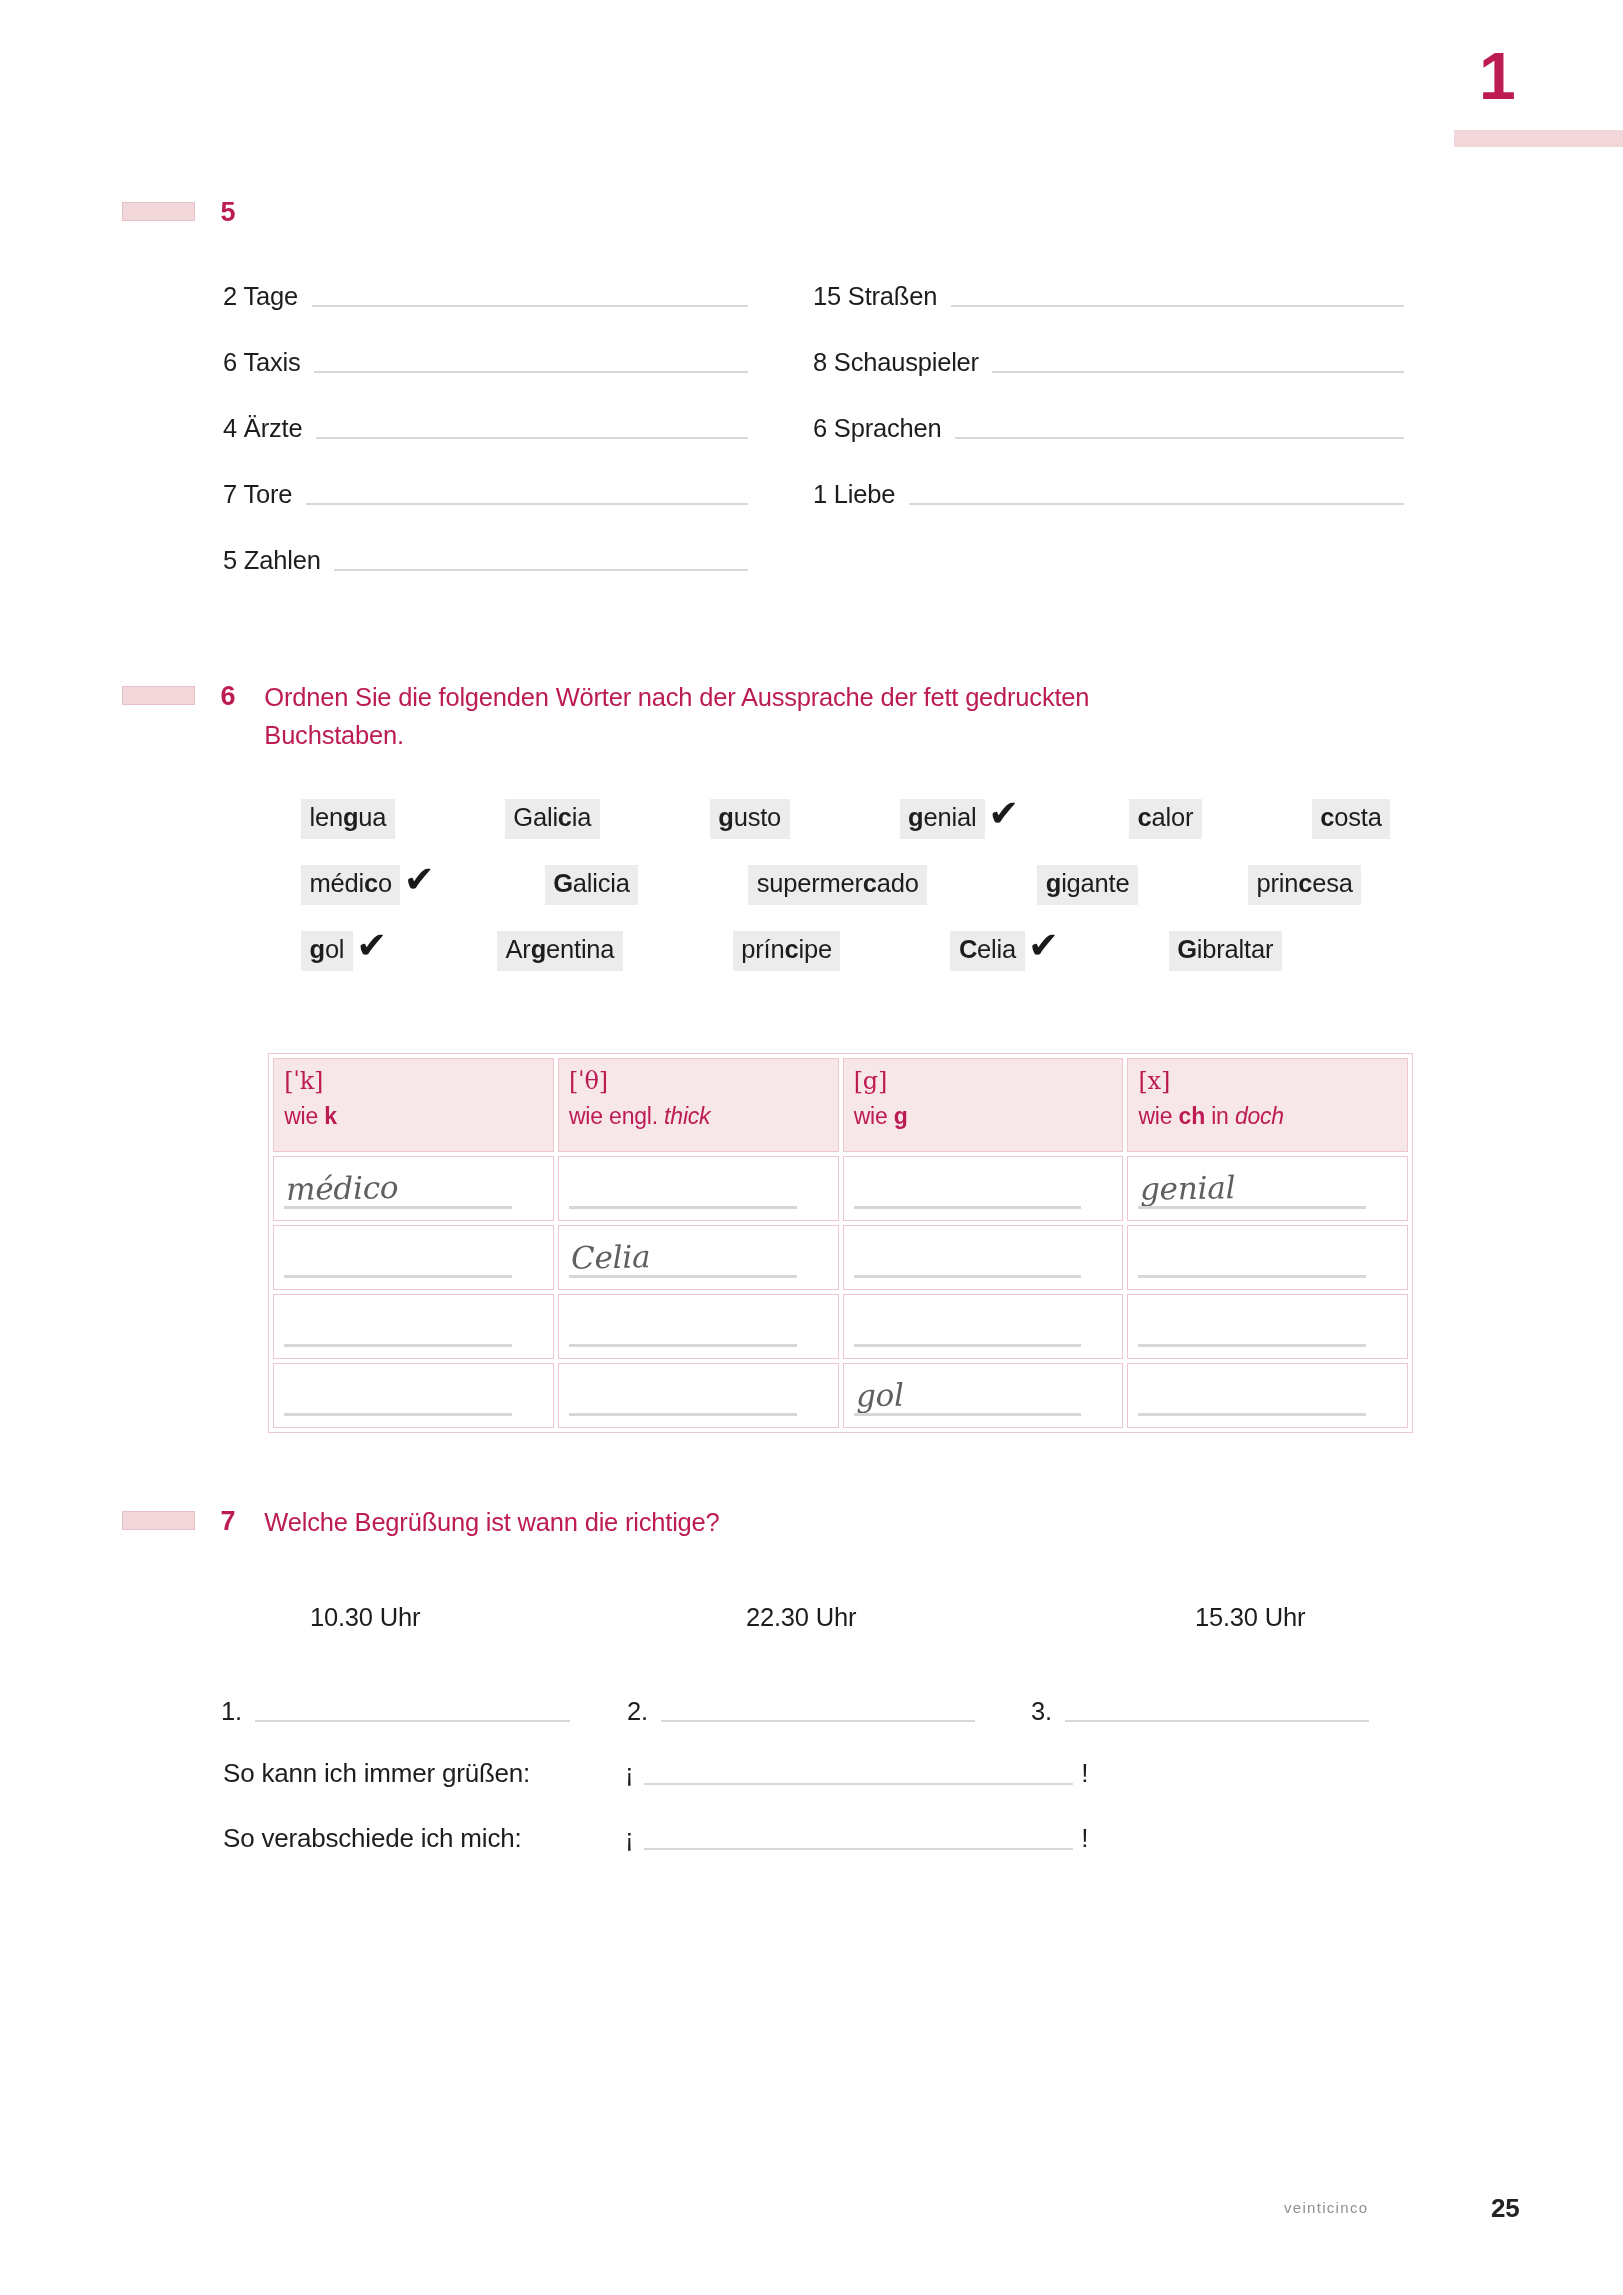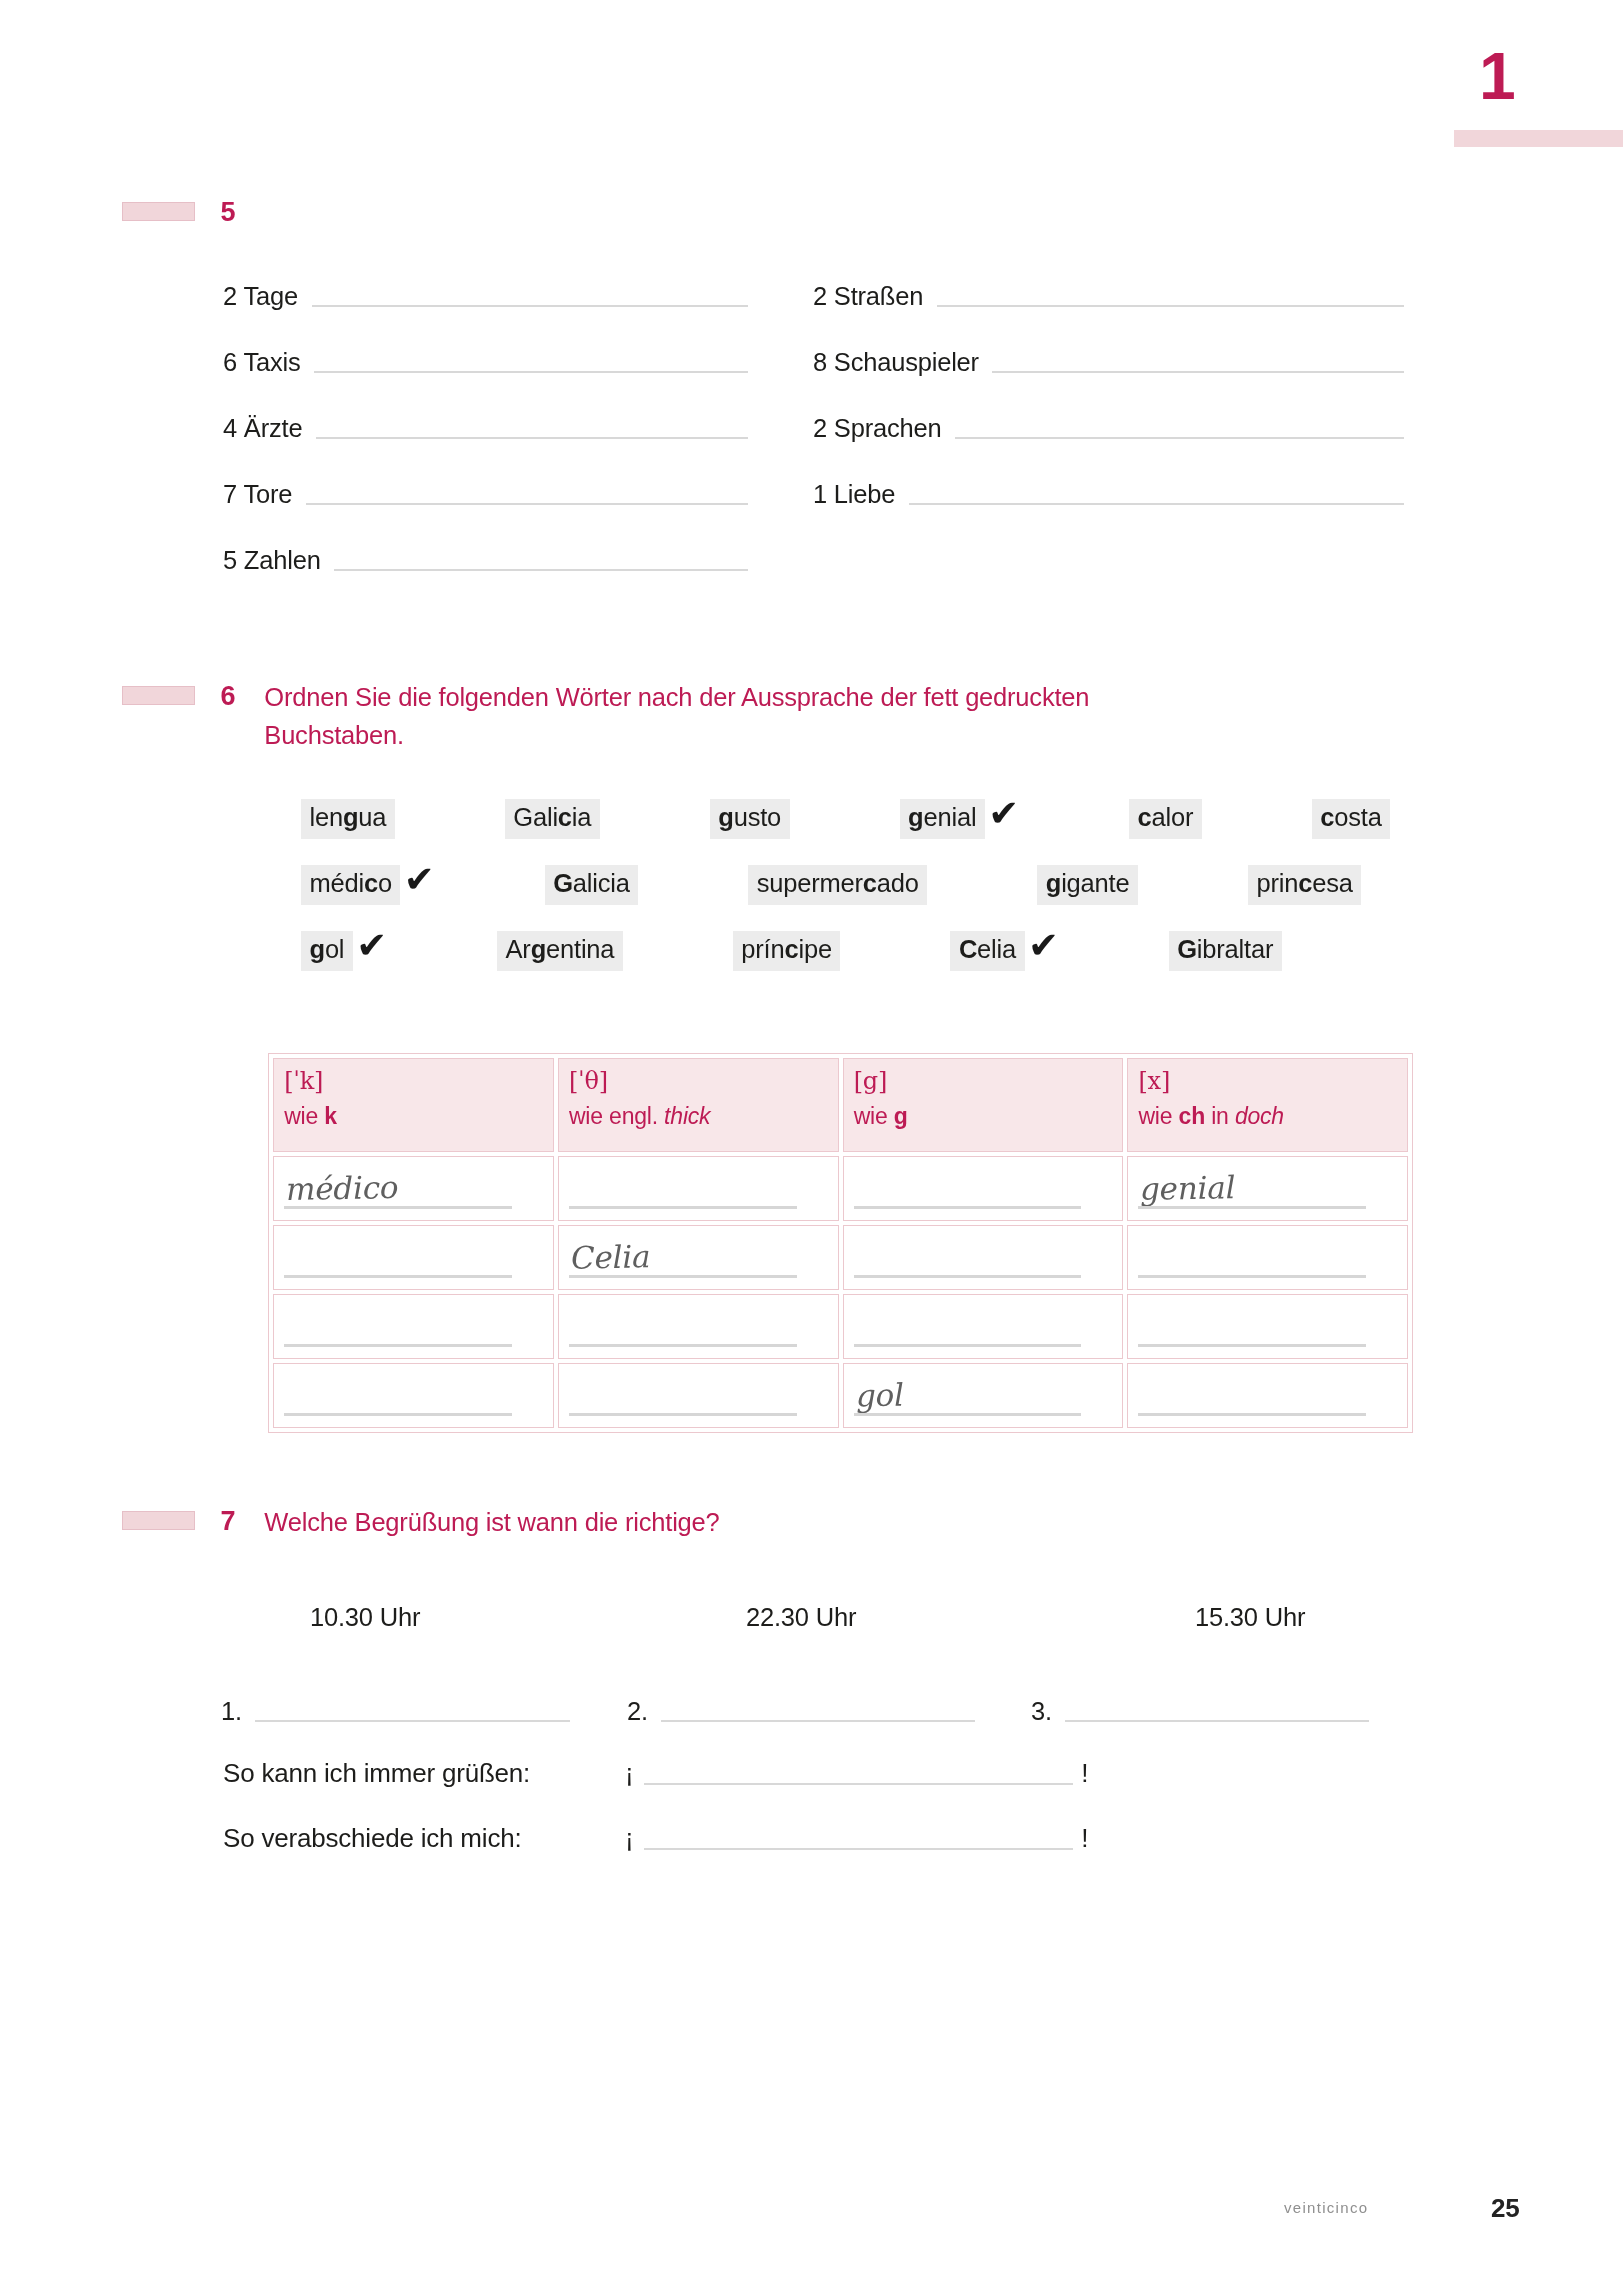--- a/index.html
+++ b/index.html
@@ -108,29 +108,29 @@
       </div>
       <div class="ex5-item">
         <span class="item-label">7 Tore</span>
         <span class="blank-line"></span>
       </div>
       <div class="ex5-item">
         <span class="item-label">5 Zahlen</span>
         <span class="blank-line"></span>
       </div>
       <div class="ex5-item">
-        <span class="item-label">2 Straßen</span>
+        <span class="item-label">15 Straßen</span>
         <span class="blank-line"></span>
       </div>
       <div class="ex5-item">
         <span class="item-label">8 Schauspieler</span>
         <span class="blank-line"></span>
       </div>
       <div class="ex5-item">
-        <span class="item-label">2 Sprachen</span>
+        <span class="item-label">6 Sprachen</span>
         <span class="blank-line"></span>
       </div>
       <div class="ex5-item">
         <span class="item-label">1 Liebe</span>
         <span class="blank-line"></span>
       </div>
     </div>
 
   <div class="ex-head" id="ex6-head">
     <span class="marker"></span>

